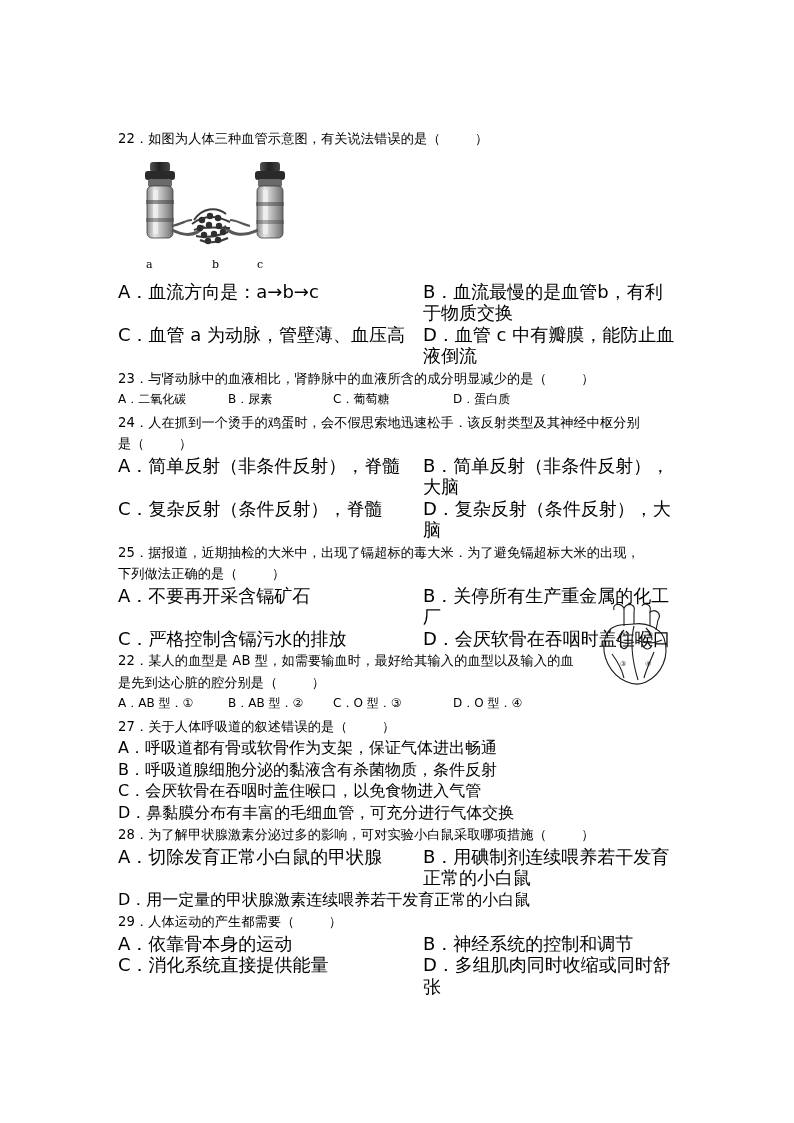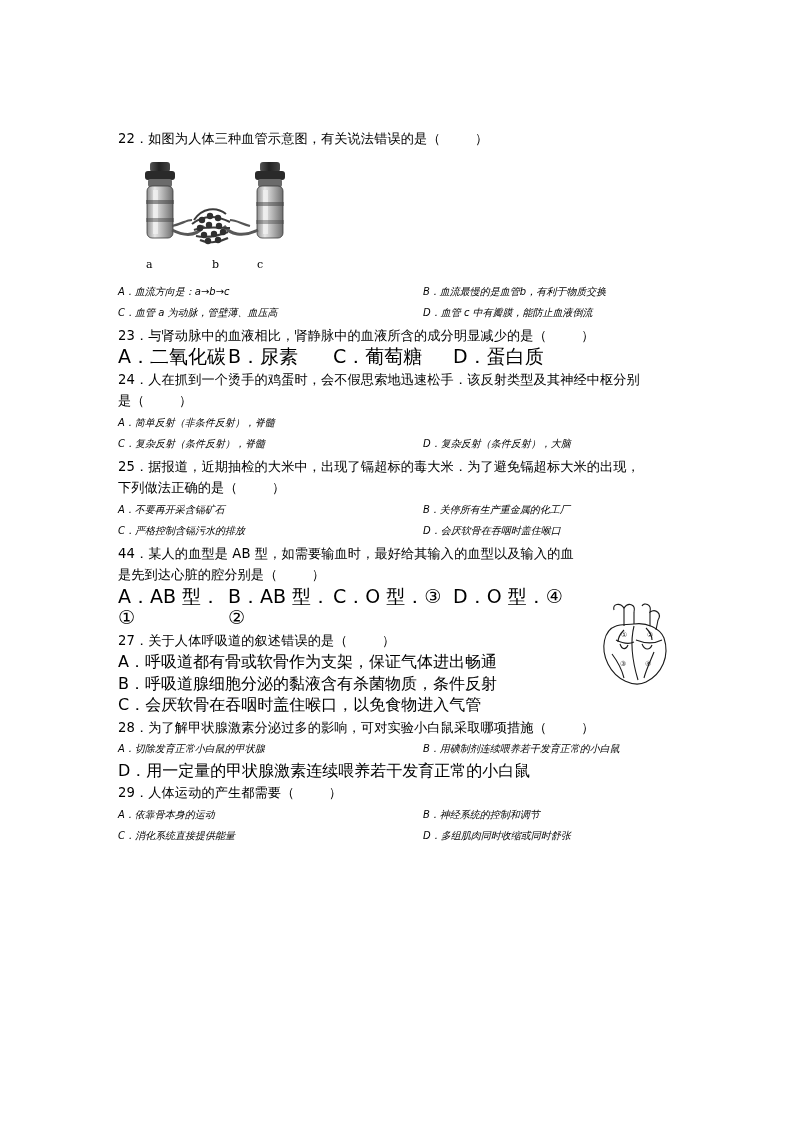--- a/index.html
+++ b/index.html
@@ -28,28 +28,27 @@
     margin-bottom: 1px;
   }
   .qline {
     font-size: 13.2px;
     line-height: 21.5px;
     white-space: pre-wrap;
     letter-spacing: 0.1px;
   }
   .opts {
     display: flex;
-    font-size: 10px;
+    font-size: 18px;
     line-height: 21.5px;
-    font-style: italic;
   }
   .opt-col-a { width: 305px; flex: none; }
   .opt-col-b { flex: 1; }
   .opt-inline { font-size: 16px; line-height: 21.5px; }
-  .opt-spread { display: flex; font-size: 19px; line-height: 21.5px; }
+  .opt-spread { display: flex; font-size: 12px; line-height: 21.5px; }
   .sp1 { width: 110px; flex: none; }
   .sp2 { width: 105px; flex: none; }
   .sp3 { width: 120px; flex: none; }
 
   
   .vessel-fig {
     position: relative;
     width: 190px;
     height: 125px;
     margin: 4px 0 2px 6px;
@@ -166,20 +165,21 @@
       <div class="sp3">C．葡萄糖</div>
       <div>D．蛋白质</div>
     </div>
   </div>
 
   <div class="qblock">
     <div class="qline">24．人在抓到一个烫手的鸡蛋时，会不假思索地迅速松手．该反射类型及其神经中枢分别</div>
     <div class="qline">是（        ）</div>
     <div class="opts">
       <div class="opt-col-a">A．简单反射（非条件反射），脊髓</div>
+      <div class="opt-col-b">B．简单反射（非条件反射），大脑</div>
     </div>
     <div class="opts">
       <div class="opt-col-a">C．复杂反射（条件反射），脊髓</div>
       <div class="opt-col-b">D．复杂反射（条件反射），大脑</div>
     </div>
   </div>
 
   <div class="qblock">
     <div class="qline">25．据报道，近期抽检的大米中，出现了镉超标的毒大米．为了避免镉超标大米的出现，</div>
     <div class="qline">下列做法正确的是（        ）</div>
@@ -187,21 +187,21 @@
       <div class="opt-col-a">A．不要再开采含镉矿石</div>
       <div class="opt-col-b">B．关停所有生产重金属的化工厂</div>
     </div>
     <div class="opts">
       <div class="opt-col-a">C．严格控制含镉污水的排放</div>
       <div class="opt-col-b">D．会厌软骨在吞咽时盖住喉口</div>
     </div>
   </div>
 
   <div class="qblock">
-    <div class="qline">44．某人的血型是 AB 型，如需要输血时，最好给其输入的血型以及输入的血</div>
+    <div class="qline">22．某人的血型是 AB 型，如需要输血时，最好给其输入的血型以及输入的血</div>
     <div class="qline">是先到达心脏的腔分别是（        ）</div>
     <div class="opt-spread">
       <div class="sp1">A．AB 型．①</div>
       <div class="sp2">B．AB 型．②</div>
       <div class="sp3">C．O 型．③</div>
       <div>D．O 型．④</div>
     </div>
   </div>
 
   <div class="heart-fig">
@@ -238,20 +238,21 @@
         <text x="55" y="66">④</text>
       </g>
     </svg>
   </div>
 
   <div class="qblock">
     <div class="qline">27．关于人体呼吸道的叙述错误的是（        ）</div>
     <div class="opt-inline">A．呼吸道都有骨或软骨作为支架，保证气体进出畅通</div>
     <div class="opt-inline">B．呼吸道腺细胞分泌的黏液含有杀菌物质，条件反射</div>
     <div class="opt-inline">C．会厌软骨在吞咽时盖住喉口，以免食物进入气管</div>
+    <div class="opt-inline">D．鼻黏膜分布有丰富的毛细血管，可充分进行气体交换</div>
   </div>
 
   <div class="qblock">
     <div class="qline">28．为了解甲状腺激素分泌过多的影响，可对实验小白鼠采取哪项措施（        ）</div>
     <div class="opts">
       <div class="opt-col-a">A．切除发育正常小白鼠的甲状腺</div>
       <div class="opt-col-b">B．用碘制剂连续喂养若干发育正常的小白鼠</div>
     </div>
     <div class="opt-inline">D．用一定量的甲状腺激素连续喂养若干发育正常的小白鼠</div>
   </div>

